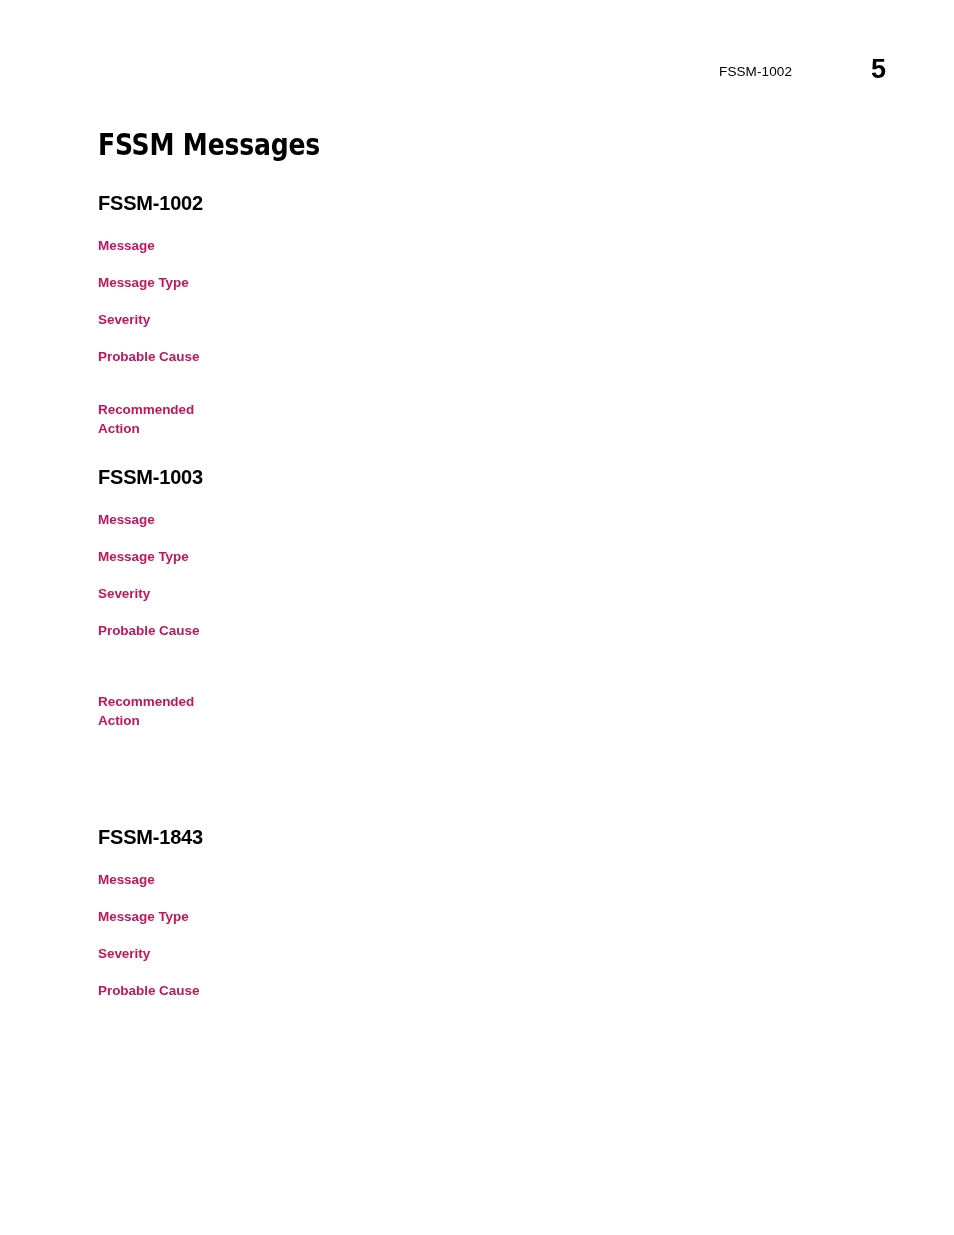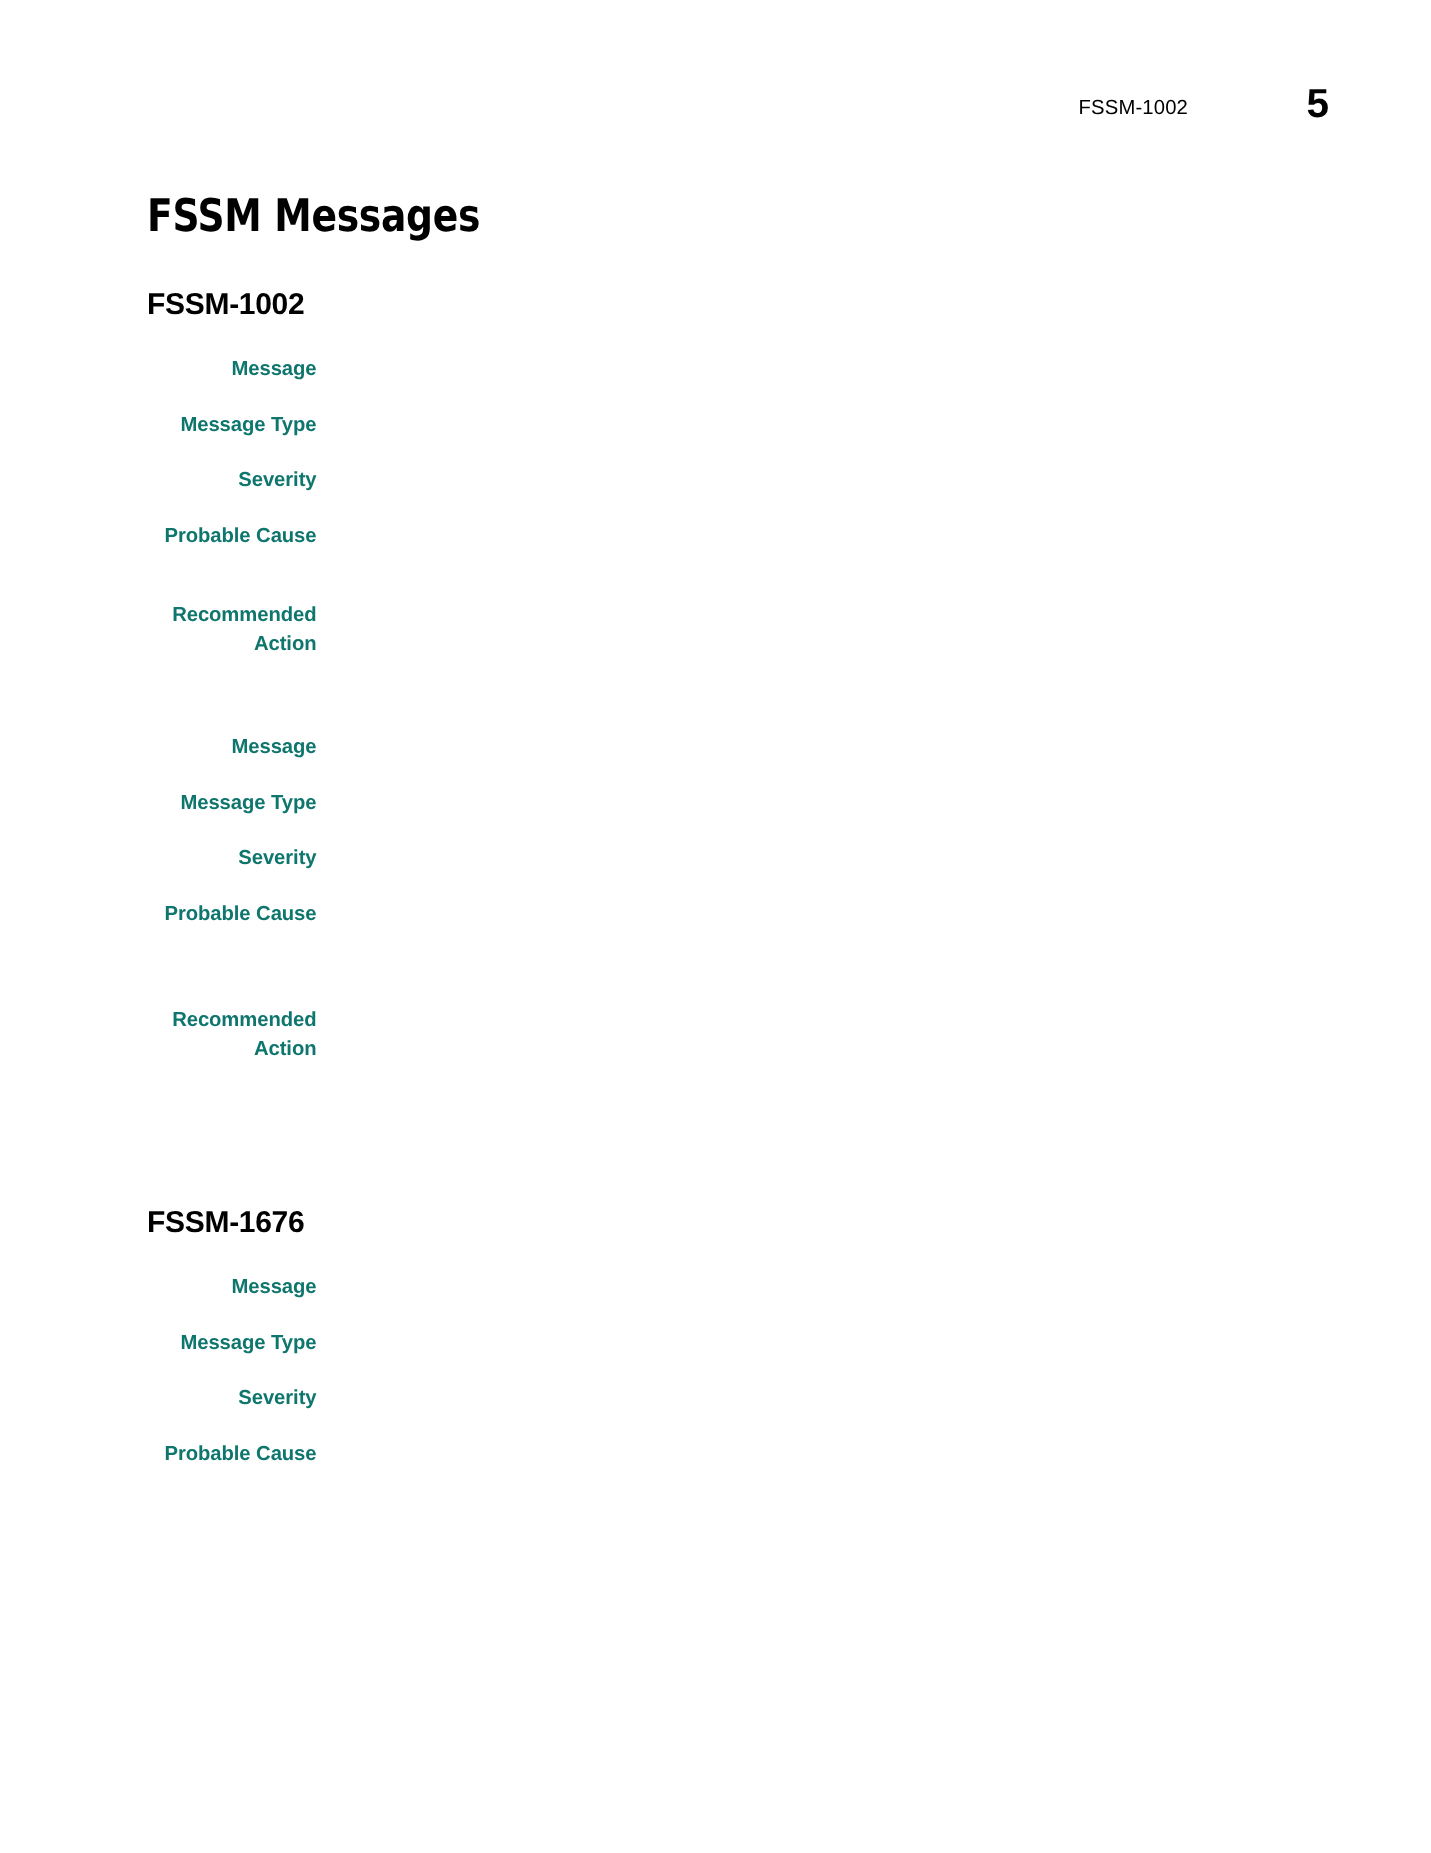--- a/index.html
+++ b/index.html
@@ -90,27 +90,27 @@
     white-space: nowrap;
   }
 
   
   .field-row {
     display: flex;
     align-items: flex-start;
   }
   .field-label {
     width: 113px;           
-    text-align: right;
+    text-align: left;
     font-size: 13.5px;
     font-weight: 700;
     line-height: 19px;
     letter-spacing: -0.05px;
     white-space: pre-line;
-    color: #0f766e;
+    color: #be185d;
     flex: 0 0 auto;
   }
   .field-value {
     flex: 1 1 auto;
     margin-left: 28px;
     font-size: 13.5px;
     font-weight: 400;
     line-height: 19px;
     color: #000;
     min-height: 19px;
@@ -178,20 +178,21 @@
       <div class="field-row">
         <div class="field-label">Recommended
 Action</div>
         <div class="field-value"></div>
       </div>
     </div>
 
     <div class="gap-section"></div>
 
     <div class="section">
+      <h2 class="section-heading">FSSM-1003</h2>
 
       <div class="gap-heading-to-rows"></div>
 
       <div class="field-row">
         <div class="field-label">Message</div>
         <div class="field-value"></div>
       </div>
 
       <div class="row-gap"></div>
 
@@ -219,21 +220,21 @@
       <div class="field-row">
         <div class="field-label">Recommended
 Action</div>
         <div class="field-value"></div>
       </div>
     </div>
 
     <div class="gap-section-xl"></div>
 
     <div class="section">
-      <h2 class="section-heading">FSSM-1676</h2>
+      <h2 class="section-heading">FSSM-1843</h2>
 
       <div class="gap-heading-to-rows"></div>
 
       <div class="field-row">
         <div class="field-label">Message</div>
         <div class="field-value"></div>
       </div>
 
       <div class="row-gap"></div>
 

